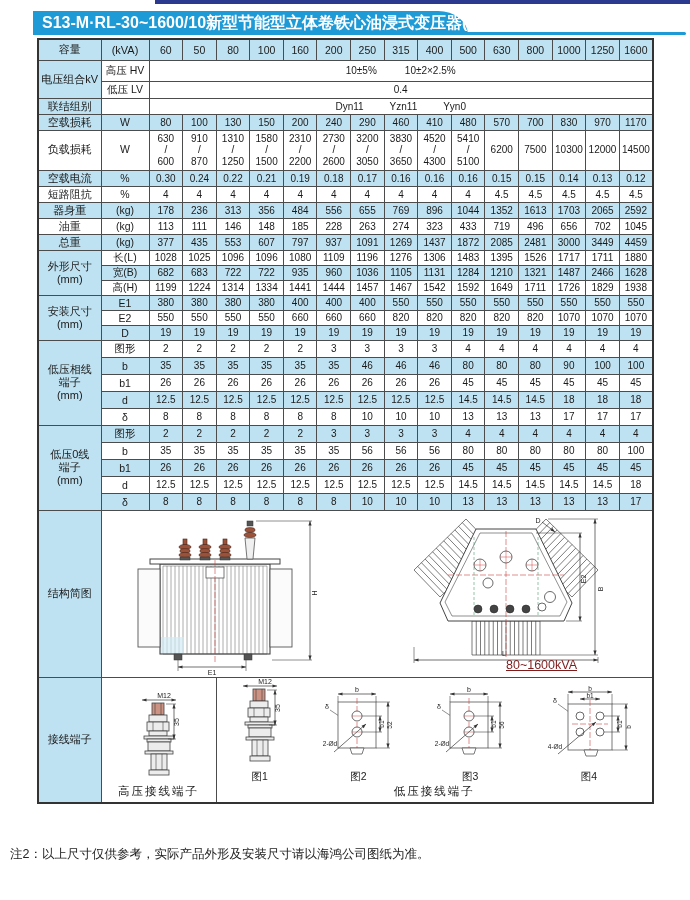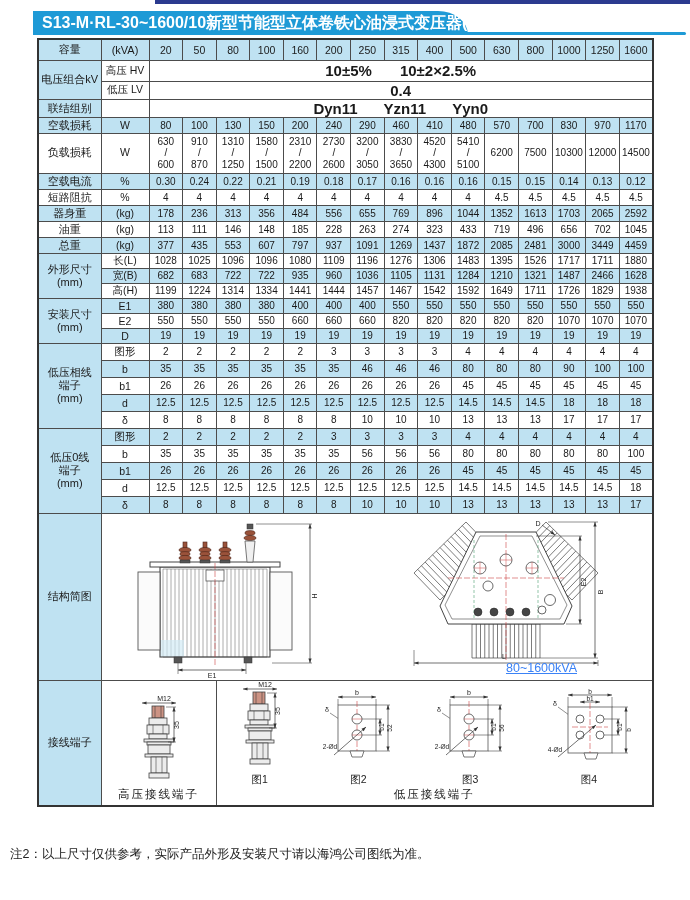--- a/index.html
+++ b/index.html
@@ -16,33 +16,33 @@
   .spec td{border:1px solid #4c4c4c;text-align:center;vertical-align:middle;padding:0;
            overflow:hidden;background:#fff;}
   .spec td.shade{background:#bfe2f2;}
   .lbl{font-size:11px;}
   .glbl{font-size:11px;line-height:13px;}
   .unit{font-size:10.5px;}
   .sub{font-size:10.5px;text-align:left;padding-left:4px;}
   .val{font-size:10px;}
   .cap{font-size:10.5px;}
   .h40 td{line-height:11.5px;}
-  .merged{font-size:15px;font-weight:bold;}
+  .merged{font-size:10px;}
   .hvcell{padding-left:50px;}
   .hvcell span{margin:0 14px;}
   .lvcell{padding-left:50px;margin-left:40px;}
   .vgcell{padding-left:110px;margin-left:32px;}
   .vgcell span{margin:0 13px;}
   tr.h21{height:21px;} tr.h17{height:17px;} tr.h15{height:15px;}
   tr.h40{height:40px;}
 
   .diagram-cell{padding:0;}
   .struct-wrap{position:relative;width:552px;height:166px;}
   .struct-caption{position:absolute;left:355px;top:147px;width:170px;text-align:center;
-                  font-size:12.5px;text-decoration:underline;color:#3b82f6;}
+                  font-size:12.5px;text-decoration:underline;color:#7f1d1d;}
   svg .ol{fill:#fff;stroke:#444;stroke-width:1;}
   svg .nofill{fill:none;stroke:#444;stroke-width:0.8;}
   svg .light{fill:#fbfbfb;stroke:#555;stroke-width:0.9;}
   svg .plate{fill:#fff;stroke:#555;stroke-width:0.8;}
   svg .dark{fill:#555;stroke:#333;stroke-width:0.5;}
   svg .thin{stroke:#666;stroke-width:0.55;fill:none;}
   svg .hatchwing{stroke:#444;stroke-width:0.7;fill:none;}
   svg .red{stroke:#cc4444;stroke-width:0.6;stroke-dasharray:6 2;fill:none;}
   svg .green{stroke:#4aa070;stroke-width:0.6;stroke-dasharray:3 2;fill:none;}
   svg .bushing{fill:#9a523a;stroke:#4a2418;stroke-width:0.6;}
@@ -93,21 +93,21 @@
         <col style="width:33.6px">
       <col style="width:33.6px">
         <col style="width:33.6px">
         <col style="width:33.6px">
     </colgroup>
     <tbody>
 
       <tr class="h21">
           <td class="lbl shade">容量</td>
           <td class="lbl shade">(kVA)</td>
-          <td class="val shade cap">20</td>
+          <td class="val shade cap">60</td>
           <td class="val shade cap">50</td>
           <td class="val shade cap">80</td>
           <td class="val shade cap">100</td>
           <td class="val shade cap">160</td>
           <td class="val shade cap">200</td>
           <td class="val shade cap">250</td>
           <td class="val shade cap">315</td>
           <td class="val shade cap">400</td>
           <td class="val shade cap">500</td>
           <td class="val shade cap">630</td>

